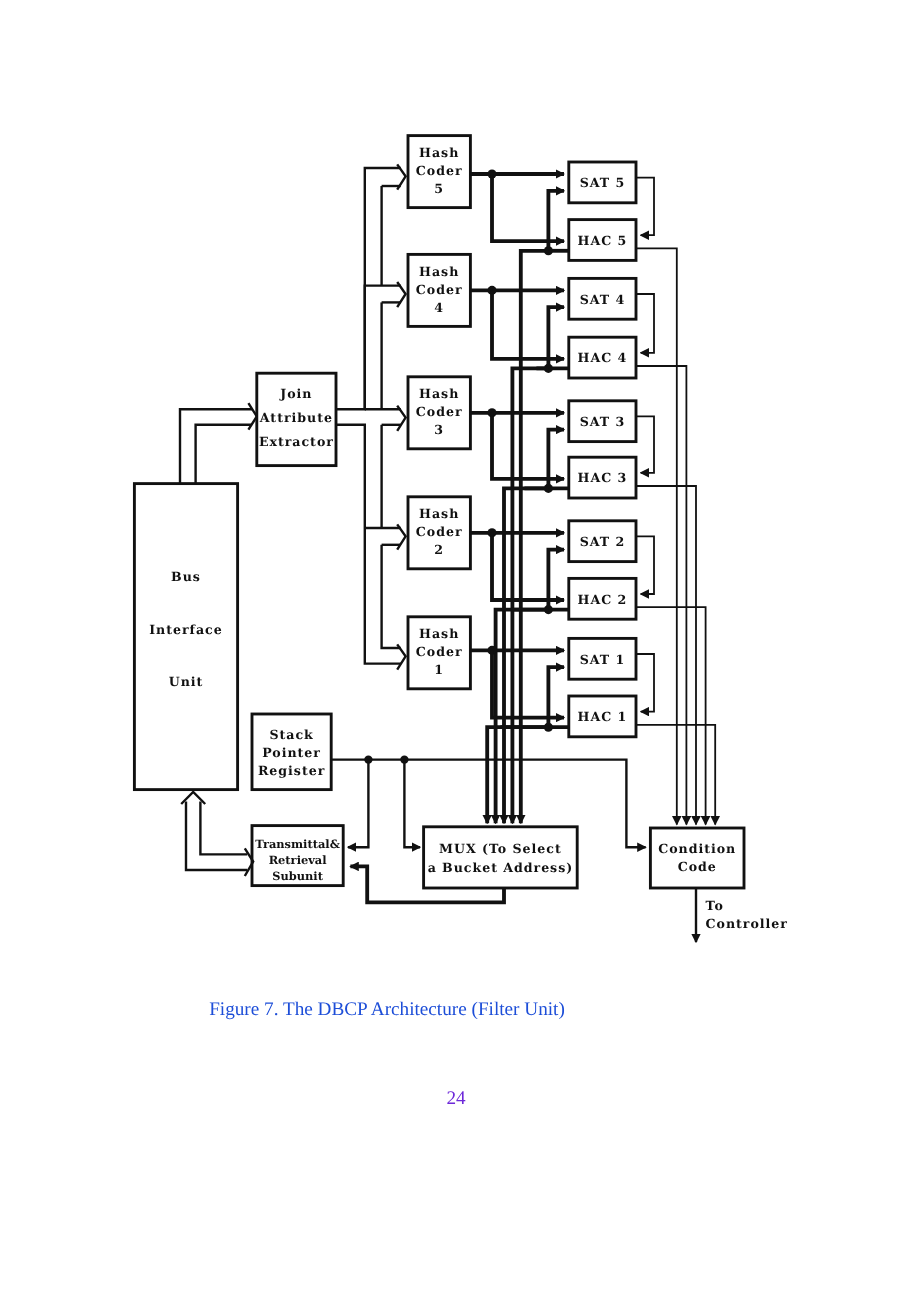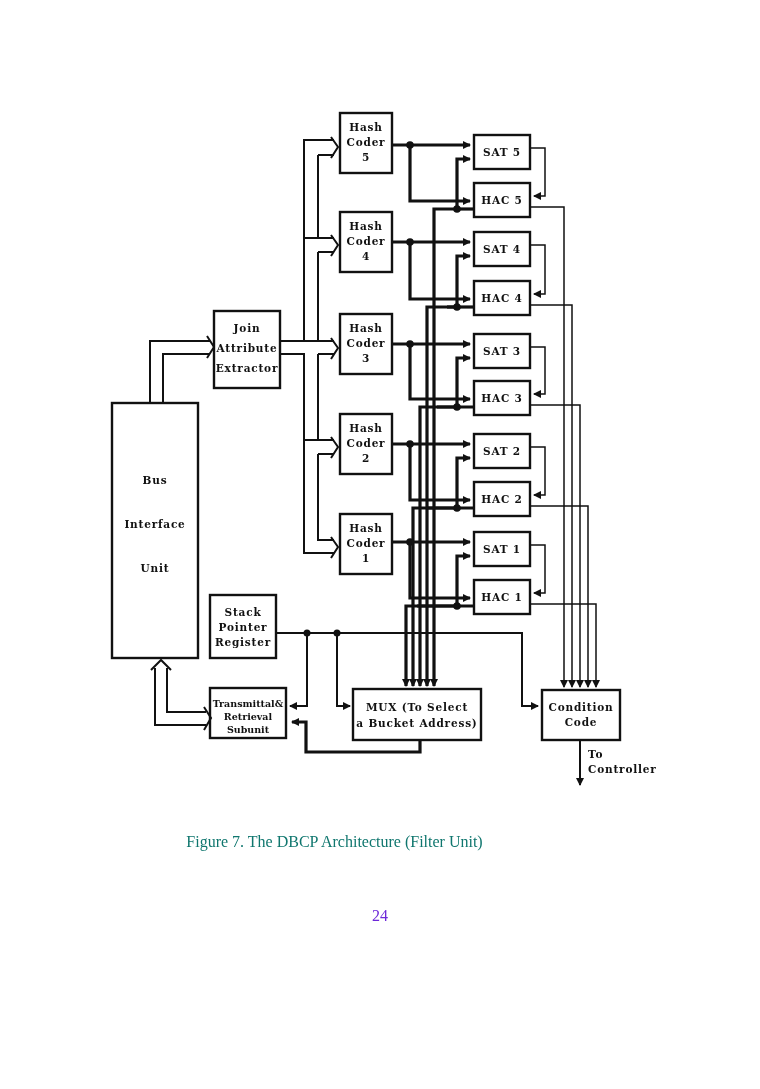--- a/index.html
+++ b/index.html
@@ -5,21 +5,21 @@
   html, body { margin: 0; padding: 0; background: #ffffff; }
   body { width: 760px; height: 1089px; position: relative; overflow: hidden; }
   #diagram { position: absolute; left: 0; top: 0; width: 760px; height: 1089px; }
   .box { fill: #ffffff; stroke: #111; stroke-width: 2.4; }
   .lbl { font-family: "DejaVu Serif", serif; font-weight: bold; font-size: 10.5px; fill: #111; text-anchor: middle; letter-spacing: 0.8px; }
   .lbl-sm { font-family: "DejaVu Serif", serif; font-weight: bold; font-size: 9.5px; fill: #111; text-anchor: middle; letter-spacing: 0px; }
   .thick { stroke: #111; stroke-width: 3.2; fill: none; }
   .thin { stroke: #111; stroke-width: 1.5; fill: none; }
   .med { stroke: #111; stroke-width: 2; fill: none; }
   .dot { fill: #111; }
-  #caption { position: absolute; left: 16px; width: 637px; top: 833px; text-align: center; font-family: "Liberation Serif", serif; font-size: 16px; color: #0f766e; }
+  #caption { position: absolute; left: 4px; width: 637px; top: 833px; text-align: center; font-family: "Liberation Serif", serif; font-size: 16px; color: #1d4ed8; }
   #page-number { position: absolute; left: 0; width: 760px; top: 907px; text-align: center; font-family: "Liberation Serif", serif; font-size: 16px; color: #6d28d9; }
 </style>
 </head>
 <body>
 
 <svg id="diagram" viewBox="0 0 760 1089" xmlns="http://www.w3.org/2000/svg">
   <defs>
     <marker id="ah" markerWidth="8" markerHeight="8" refX="7" refY="4" orient="auto" markerUnits="userSpaceOnUse">
       <path d="M0,0 L8,4 L0,8 z" fill="#111"></path>
     </marker>

